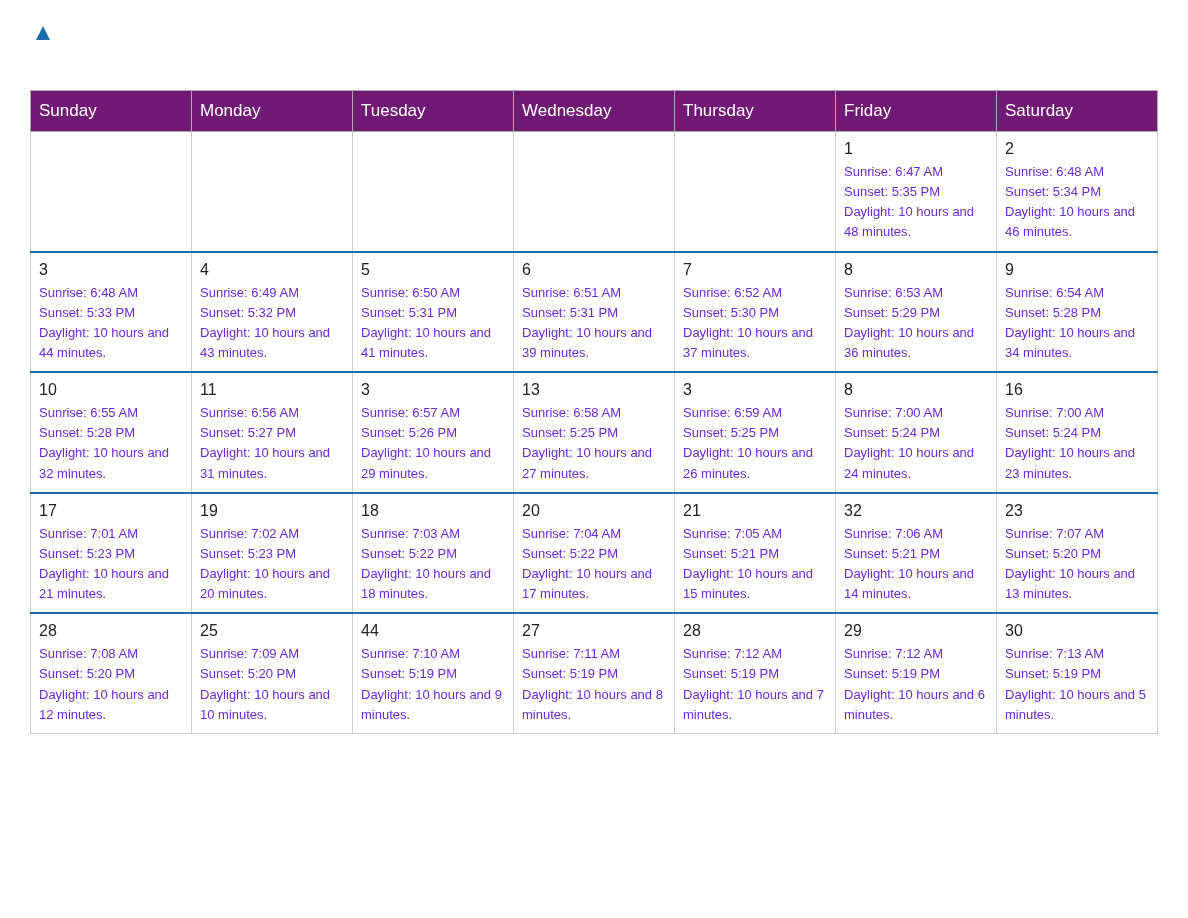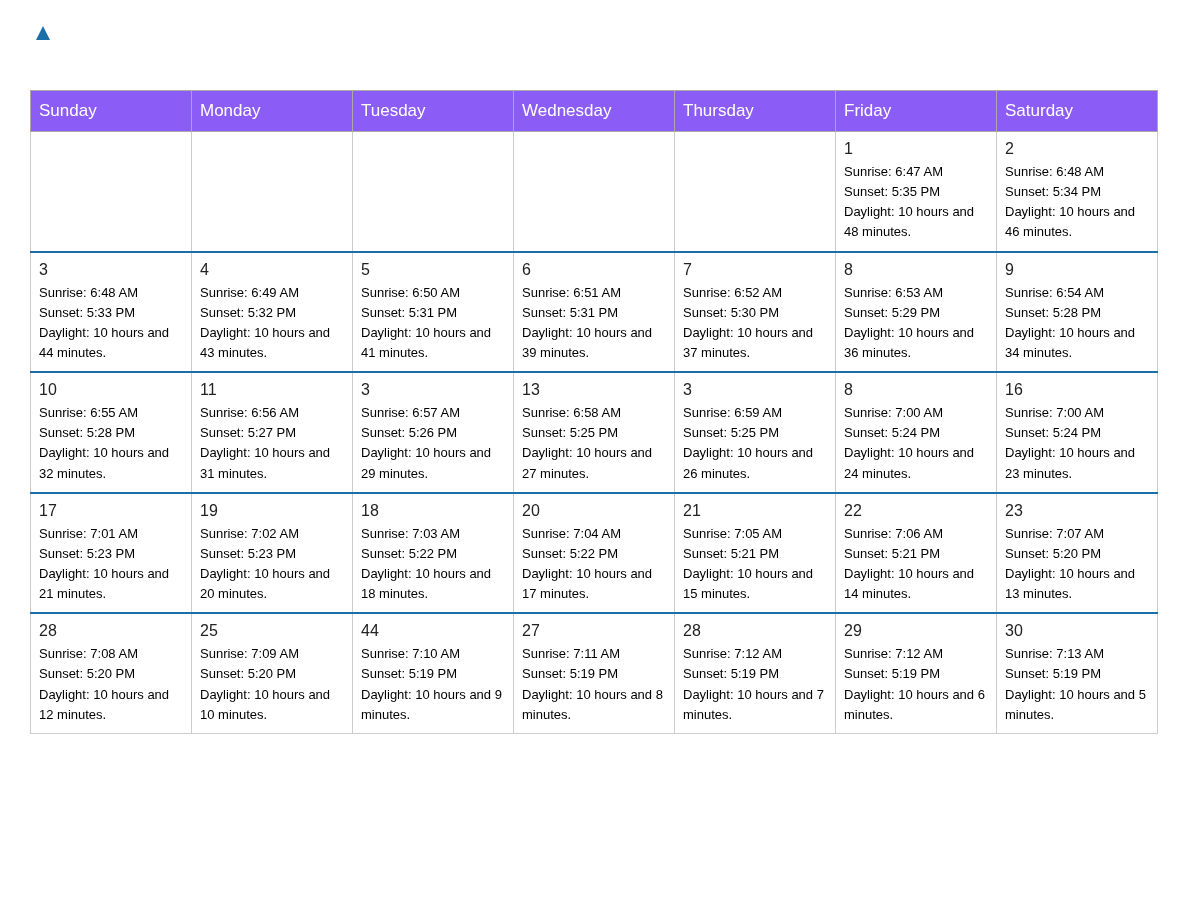--- a/index.html
+++ b/index.html
@@ -49,21 +49,21 @@
       font-size: 20px;
       color: #444;
       margin-top: 4px;
     }
     .calendar {
       width: 100%;
       border-collapse: collapse;
       border: 1px solid #aaa;
     }
     .calendar th {
-      background-color: #8b5cf6;
+      background-color: #701a75;
       color: #fff;
       font-size: 17px;
       font-weight: normal;
       padding: 10px 8px;
       text-align: left;
       border: 1px solid #aaa;
     }
     .calendar td {
       vertical-align: top;
       padding: 8px;
@@ -76,21 +76,21 @@
     }
     .day-number {
       font-size: 16px;
       font-weight: normal;
       color: #222;
       display: block;
       margin-bottom: 4px;
     }
     .day-info {
       font-size: 13px;
-      color: #000000;
+      color: #6d28d9;
       line-height: 1.55;
     }
     .empty-cell {
       background: #fff;
     }
     tr { border-bottom: 2px solid #1a6fa8; }
     .calendar tr:last-child { border-bottom: none; }
   </style>
 </head>
 <body>
@@ -216,21 +216,21 @@
         </td>
         <td>
           <span class="day-number">20</span>
           <div class="day-info">Sunrise: 7:04 AM<br>Sunset: 5:22 PM<br>Daylight: 10 hours and 17 minutes.</div>
         </td>
         <td>
           <span class="day-number">21</span>
           <div class="day-info">Sunrise: 7:05 AM<br>Sunset: 5:21 PM<br>Daylight: 10 hours and 15 minutes.</div>
         </td>
         <td>
-          <span class="day-number">22</span>
+          <span class="day-number">32</span>
           <div class="day-info">Sunrise: 7:06 AM<br>Sunset: 5:21 PM<br>Daylight: 10 hours and 14 minutes.</div>
         </td>
         <td>
           <span class="day-number">23</span>
           <div class="day-info">Sunrise: 7:07 AM<br>Sunset: 5:20 PM<br>Daylight: 10 hours and 13 minutes.</div>
         </td>
       </tr>
       <tr>
         <td>
           <span class="day-number">28</span>

